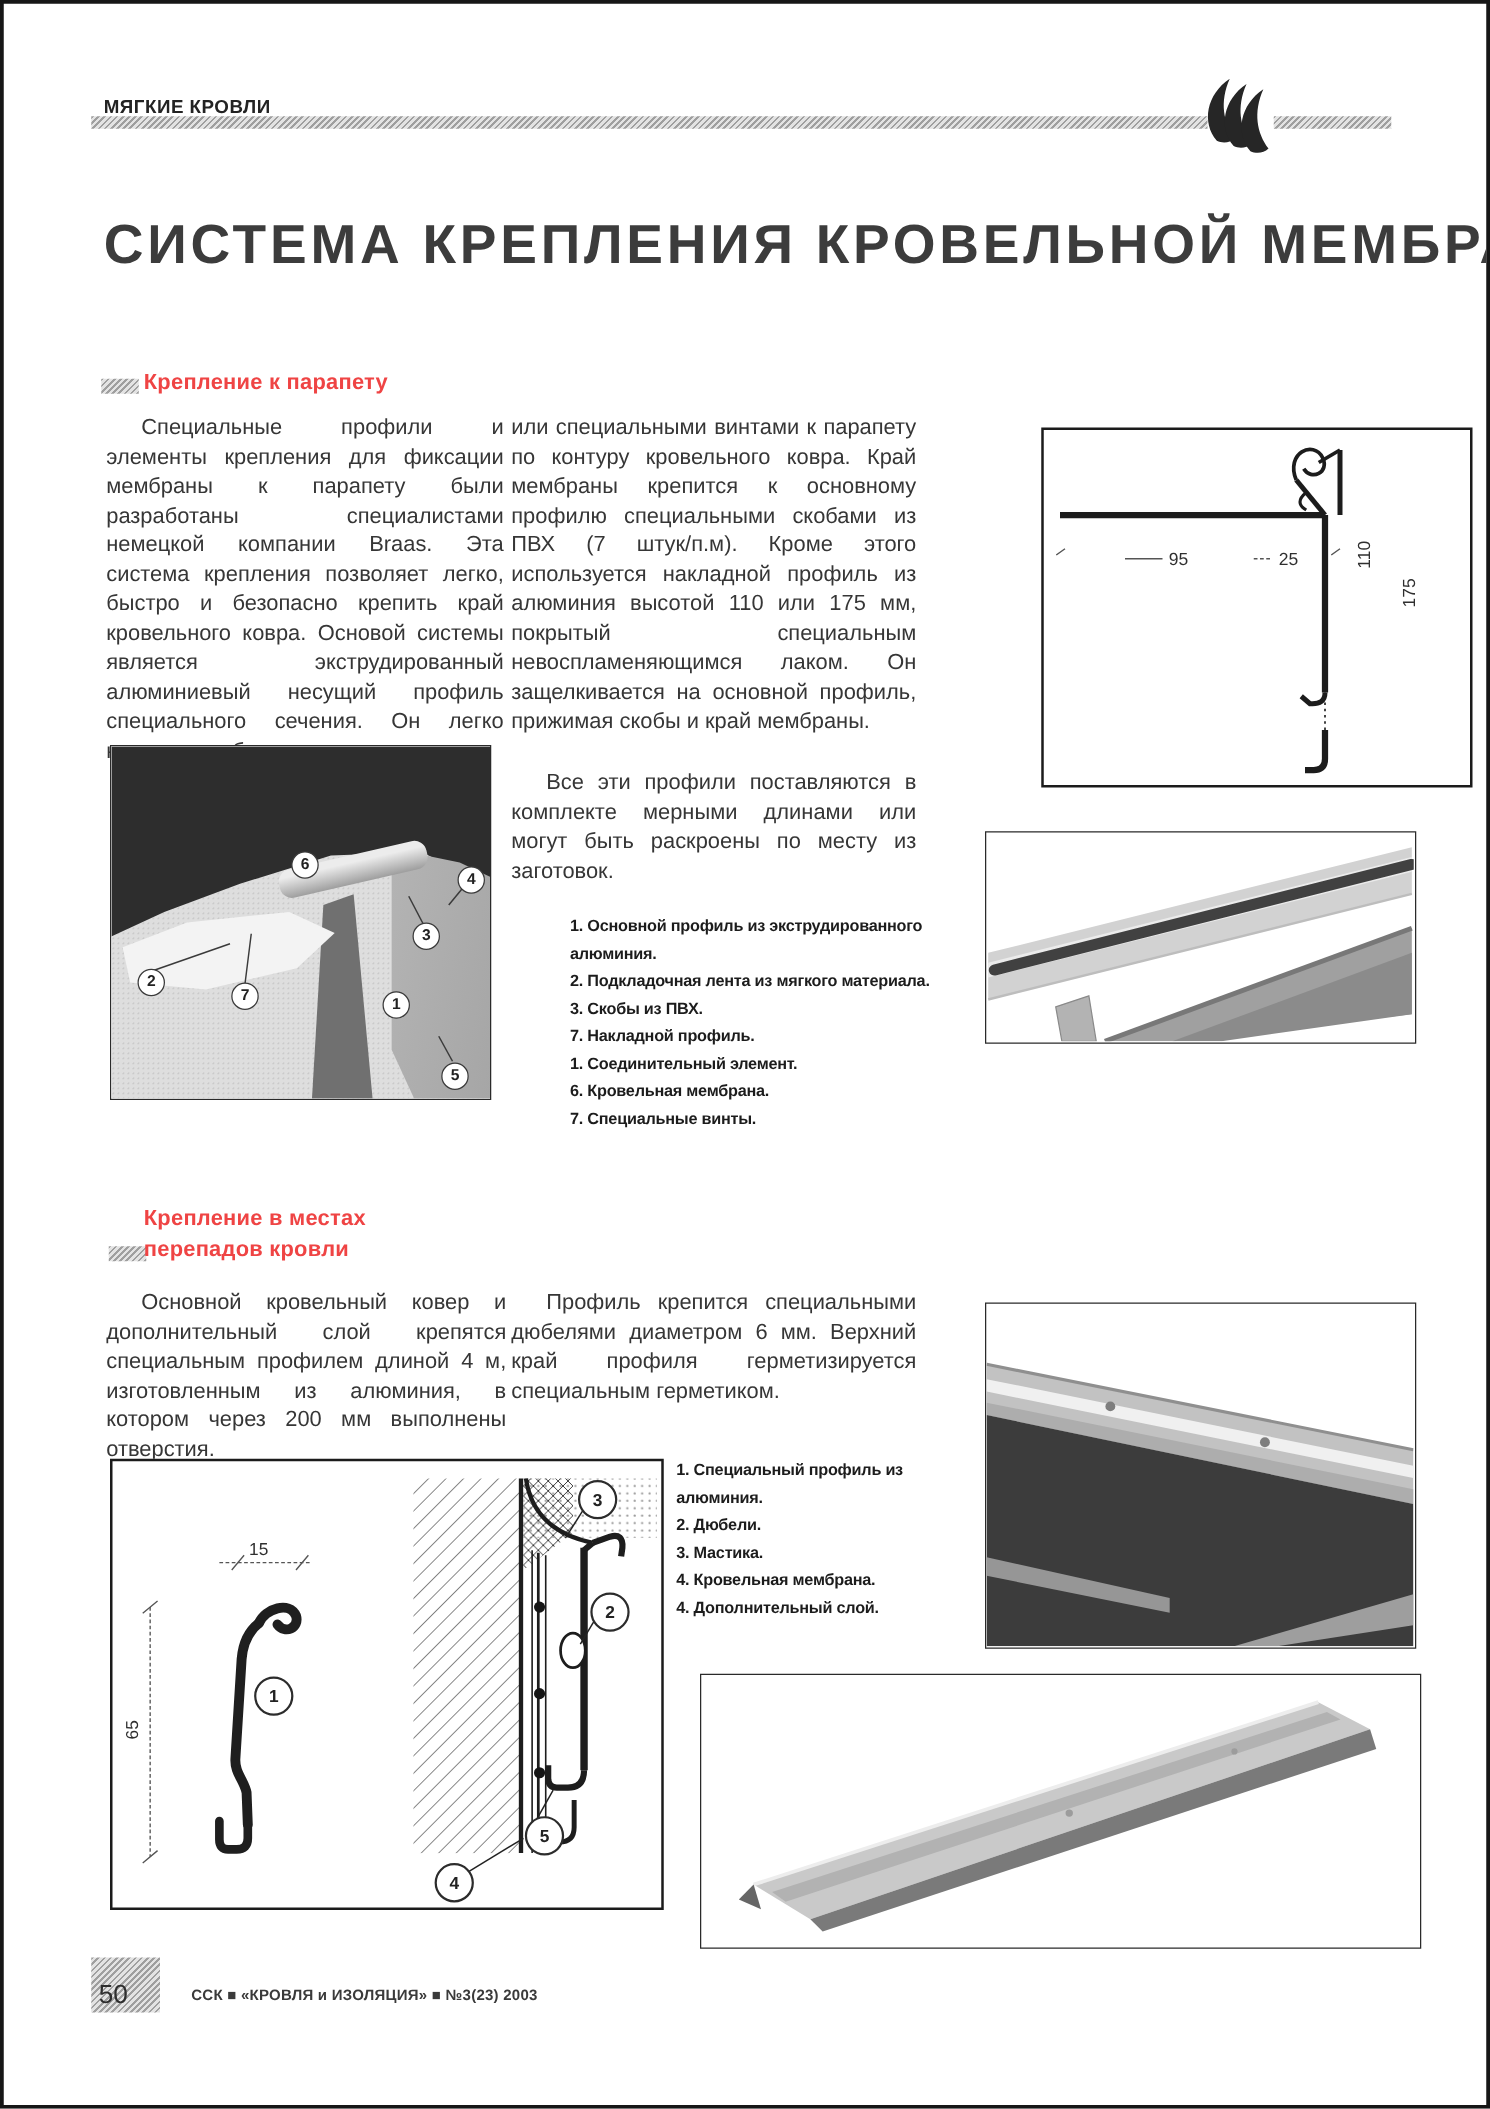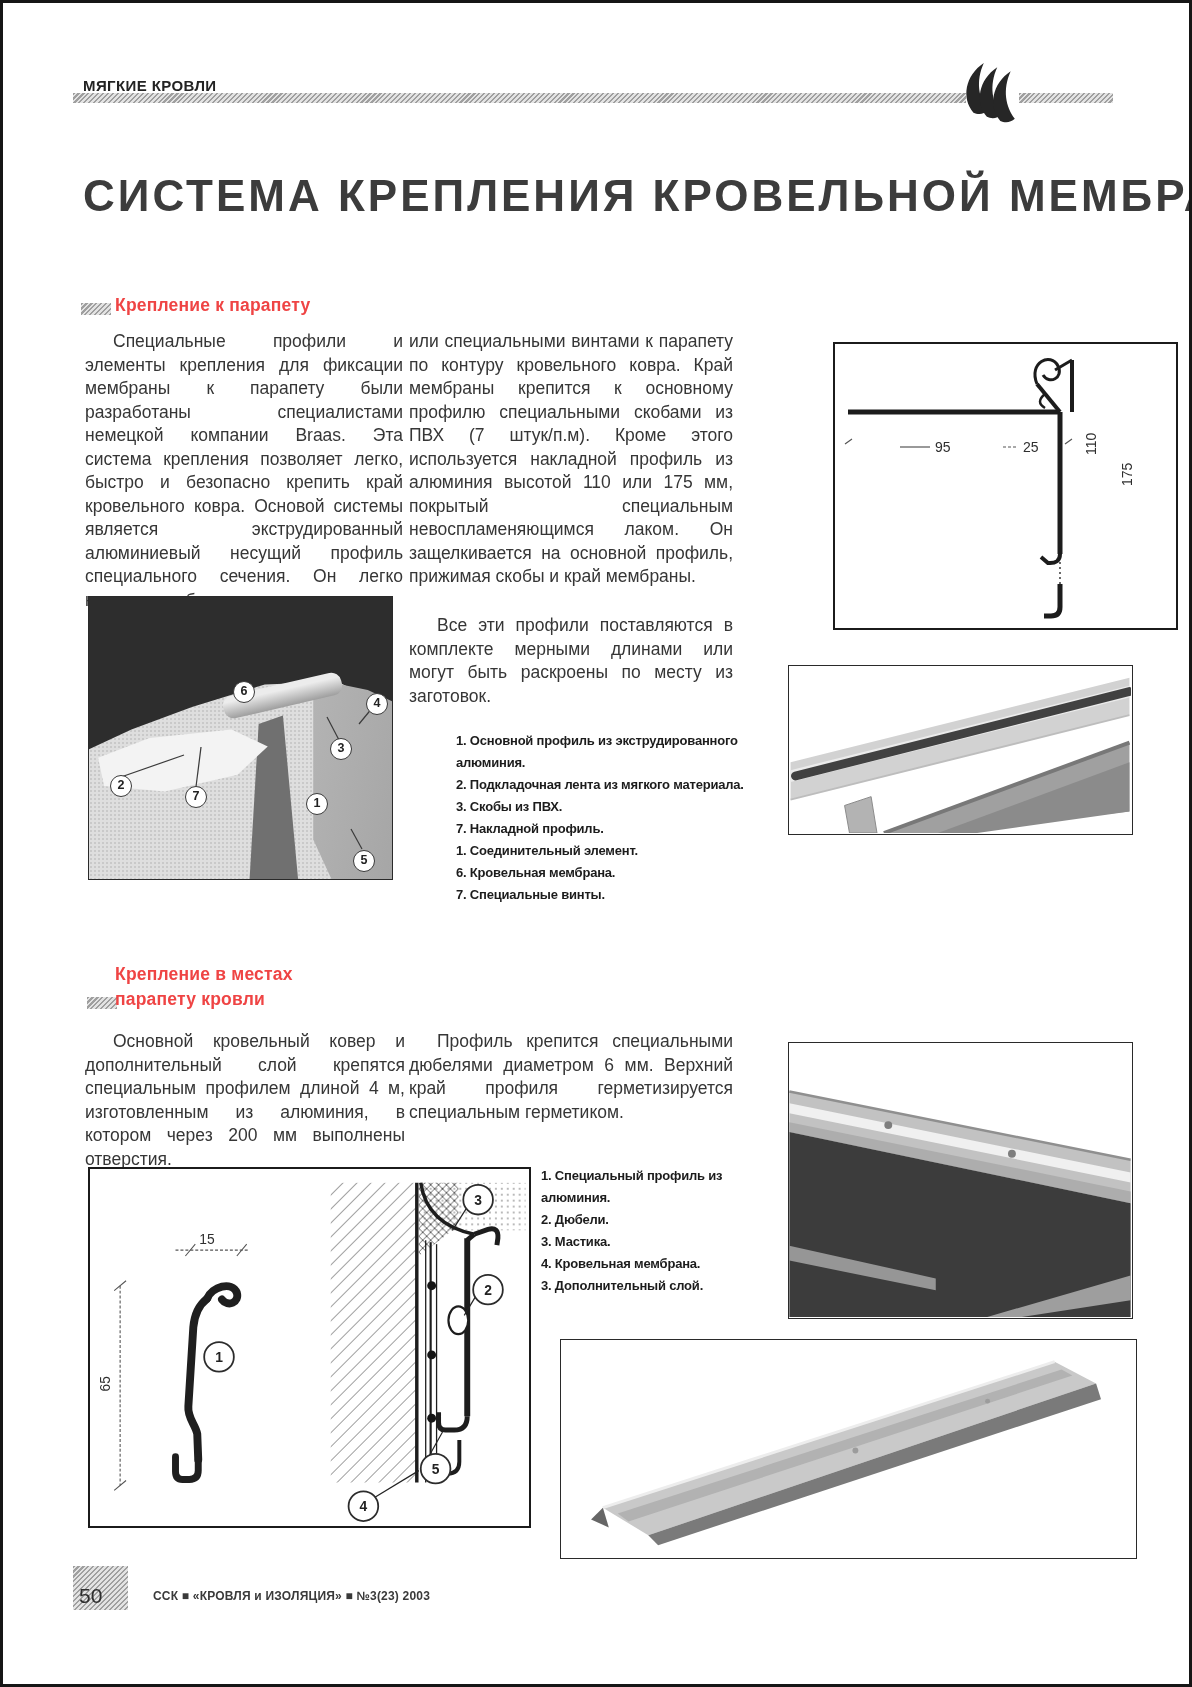--- a/index.html
+++ b/index.html
@@ -135,31 +135,31 @@
       <line x1="0" y1="136" x2="345" y2="50" stroke="#bdbdbd" stroke-width="2"></line>
       <polygon points="95,170 345,78 345,148 152,170" fill="#a0a0a0"></polygon>
       <polygon points="150,170 345,98 345,148 190,170" fill="#8b8b8b"></polygon>
       <line x1="95" y1="170" x2="345" y2="78" stroke="#787878" stroke-width="4"></line>
       <polygon points="55,142 82,133 88,170 60,170" fill="#b3b3b3" stroke="#8a8a8a"></polygon>
     </svg>
   </div>
 
   <div class="abs sec-head" style="left:112px;top:961px;">Крепление в местах</div>
   <div class="abs hatch" style="left:84px;top:994px;width:30px;height:12px;"></div>
-  <div class="abs sec-head" style="left:112px;top:986px;">парапету кровли</div>
+  <div class="abs sec-head" style="left:112px;top:986px;">перепадов кровли</div>
 
   <div class="abs body-col ind" style="left:82px;top:1027px;width:320px;">Основной кровельный ковер и дополнительный слой крепятся специальным профилем длиной 4 м, изготовленным из алюминия, в котором через 200 мм выполнены отверстия.</div>
   <div class="abs body-col ind" style="left:406px;top:1027px;width:324px;">Профиль крепится специальными дюбелями диаметром 6 мм. Верхний край профиля герметизируется специальным герметиком.</div>
 
   <div class="abs legend" style="left:538px;top:1162px;width:205px;">
     <div>1. Специальный профиль из алюминия.</div>
     <div>2. Дюбели.</div>
     <div>3. Мастика.</div>
     <div>4. Кровельная мембрана.</div>
-    <div>3. Дополнительный слой.</div>
+    <div>4. Дополнительный слой.</div>
   </div>
 
   <div class="figure" style="left:85px;top:1164px;width:443px;height:361px;">
     <svg width="439" height="357" viewBox="0 0 443 361">
       <defs>
         <pattern id="hatchP" width="10" height="10" patternUnits="userSpaceOnUse" patternTransform="rotate(45)">
           <line x1="0" y1="0" x2="0" y2="10" stroke="#4f4f4f" stroke-width="1.1"></line>
         </pattern>
         <pattern id="crossP" width="8" height="8" patternUnits="userSpaceOnUse">
           <path d="M0 8 L8 0 M0 0 L8 8" stroke="#3c3c3c" stroke-width="0.8"></path>

